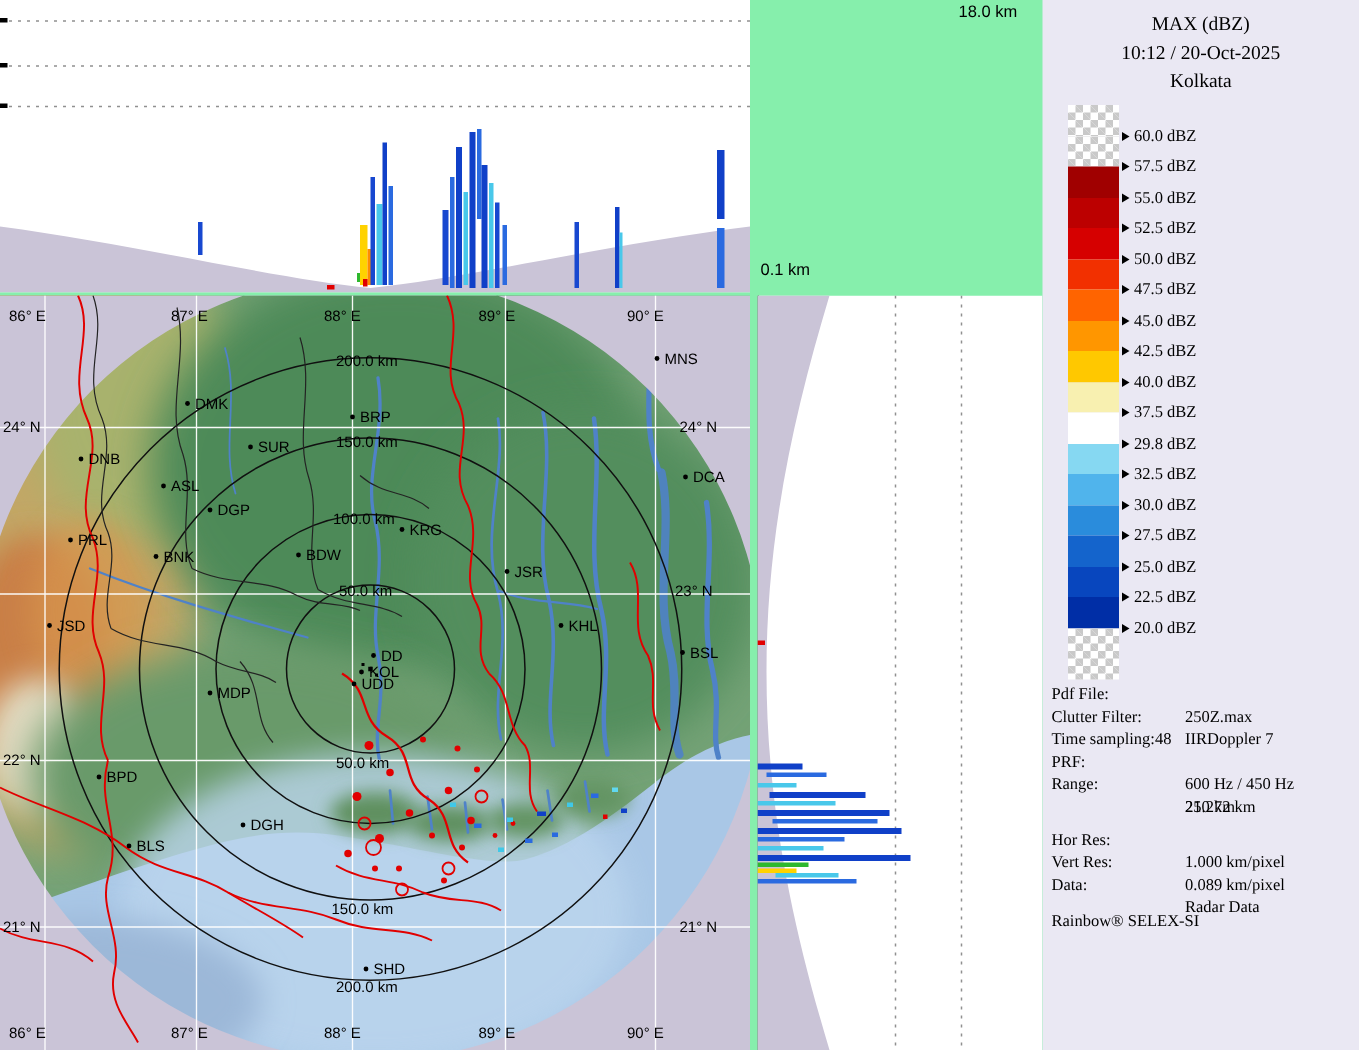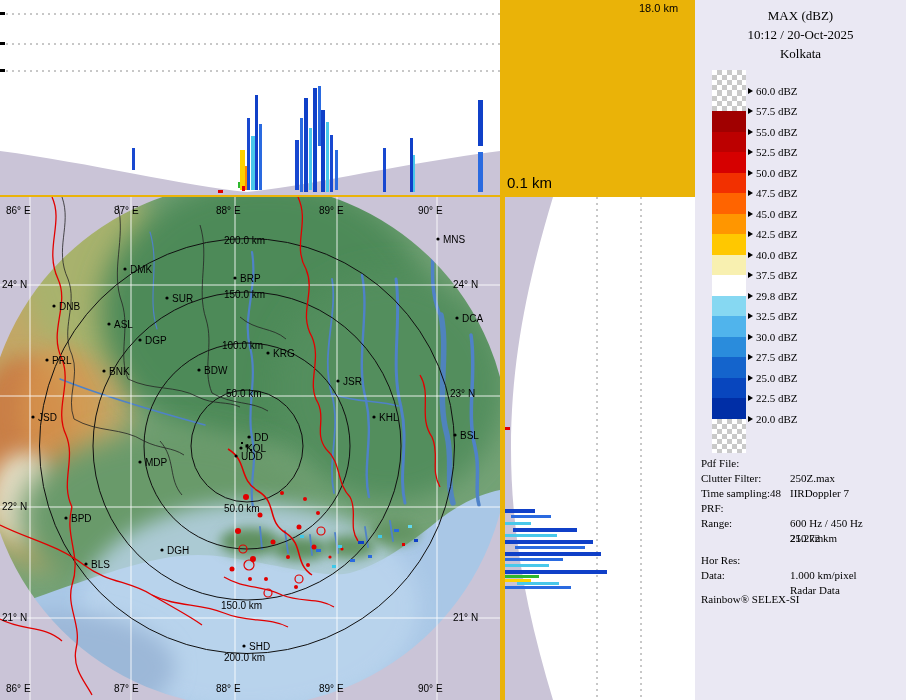--- a/index.html
+++ b/index.html
@@ -1,21 +1,21 @@
 <!DOCTYPE html>
 <html><head>
 <meta charset="utf-8">
 <style>
   html,body{margin:0;padding:0;background:#fff;font-family:"Liberation Sans",sans-serif;}
-  #screen{position:relative;width:906px;height:700px;overflow:hidden;background:#eab308;color:#000;}
+  #screen{position:relative;width:906px;height:700px;overflow:hidden;background:#86efac;color:#000;}
   #top-strip{position:absolute;left:0;top:0;}
   #map-wrap{position:absolute;left:0;top:197px;}
   #right-strip{position:absolute;left:505px;top:197px;}
   #lbl-18km{position:absolute;left:639px;top:2px;font-size:11px;}
-  #lbl-01km{position:absolute;left:507px;top:174px;font-size:15px;}
+  #lbl-01km{position:absolute;left:507px;top:174px;font-size:11px;}
   #panel{position:absolute;left:695px;top:0;width:211px;height:700px;background:#eae8f3;font-family:Liberation Serif, serif;}
   #panel-head{padding-top:6px;text-align:center;font-size:13px;line-height:19px;}
   #legend{position:absolute;left:0;top:0;width:211px;height:460px;}
   #legend-bar{position:absolute;left:17px;top:70px;width:34px;}
   .legend-cell{width:34px;}
   .checker{background-color:#fff;
     background-image:linear-gradient(45deg,#c9c9c9 25%,transparent 25%,transparent 75%,#c9c9c9 75%),
                      linear-gradient(45deg,#c9c9c9 25%,transparent 25%,transparent 75%,#c9c9c9 75%);
     background-position:0 0,5px 5px;background-size:10px 10px;}
   .legend-row{position:absolute;left:53px;display:flex;align-items:center;height:14px;font-size:11px;white-space:nowrap;}
@@ -430,19 +430,20 @@
     </div>
     <div id="info">
       <div id="info-rows">
           <div class="info-row"><div style="display: inline;">Pdf File:</div><div class="val">250Z.max</div></div>
           <div class="info-row"><div style="display: inline;">Clutter Filter:</div><div class="val">IIRDoppler 7</div></div>
           <div class="info-row"><div style="display: inline; margin-top: 32px;">Time sampling:48</div><div class="val"></div></div>
           <div class="info-row"><div style="display: inline;">PRF:</div><div class="val">600 Hz / 450 Hz</div></div>
           <div class="info-row"><div style="display: inline;">Range:</div><div class="val">250 km</div></div>
           <div class="info-row"><div style="display: inline;"></div><div class="val">21.272 km</div></div>
           <div class="info-row gap"><div style="display: inline;">Hor Res:</div><div class="val">1.000 km/pixel</div></div>
+          <div class="info-row"><div style="display: inline;">Vert Res:</div><div class="val">0.089 km/pixel</div></div>
           <div class="info-row"><div style="display: inline;">Data:</div><div class="val">Radar Data</div></div>
         </div>
       <div id="panel-footer">Rainbow® SELEX-SI</div>
     </div>
   </div>
 
 </div>
 
 </body></html>

